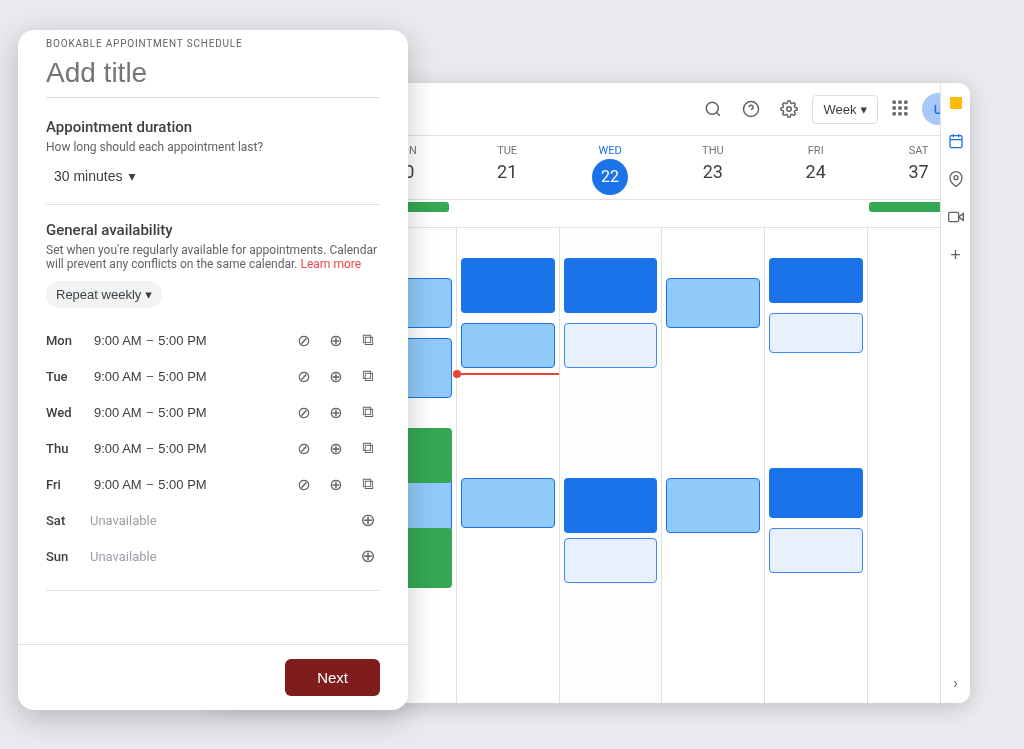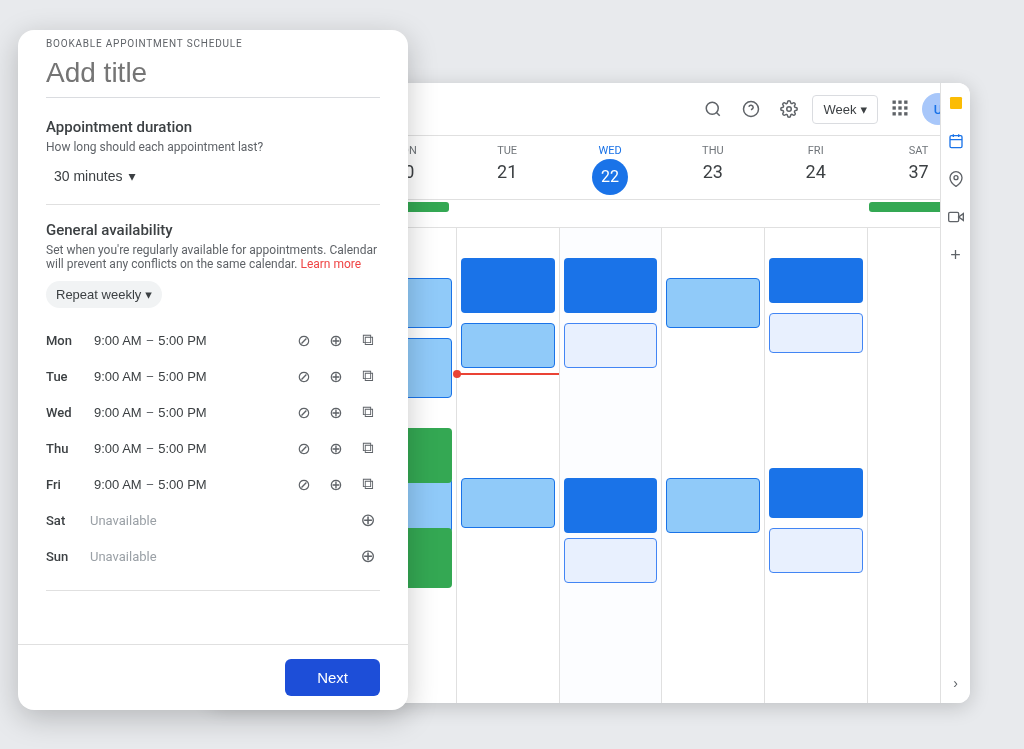--- a/index.html
+++ b/index.html
@@ -375,21 +375,21 @@
     }
 
     .dialog-footer {
       padding: 14px 28px;
       display: flex;
       justify-content: flex-end;
       border-top: 1px solid #e0e0e0;
     }
 
     .next-btn {
-      background: #1d4ed8;
+      background: #7f1d1d;
       color: #fff;
       border: none;
       border-radius: 6px;
       padding: 10px 32px;
       font-size: 15px;
       font-weight: 500;
       cursor: pointer;
     }
 
     

